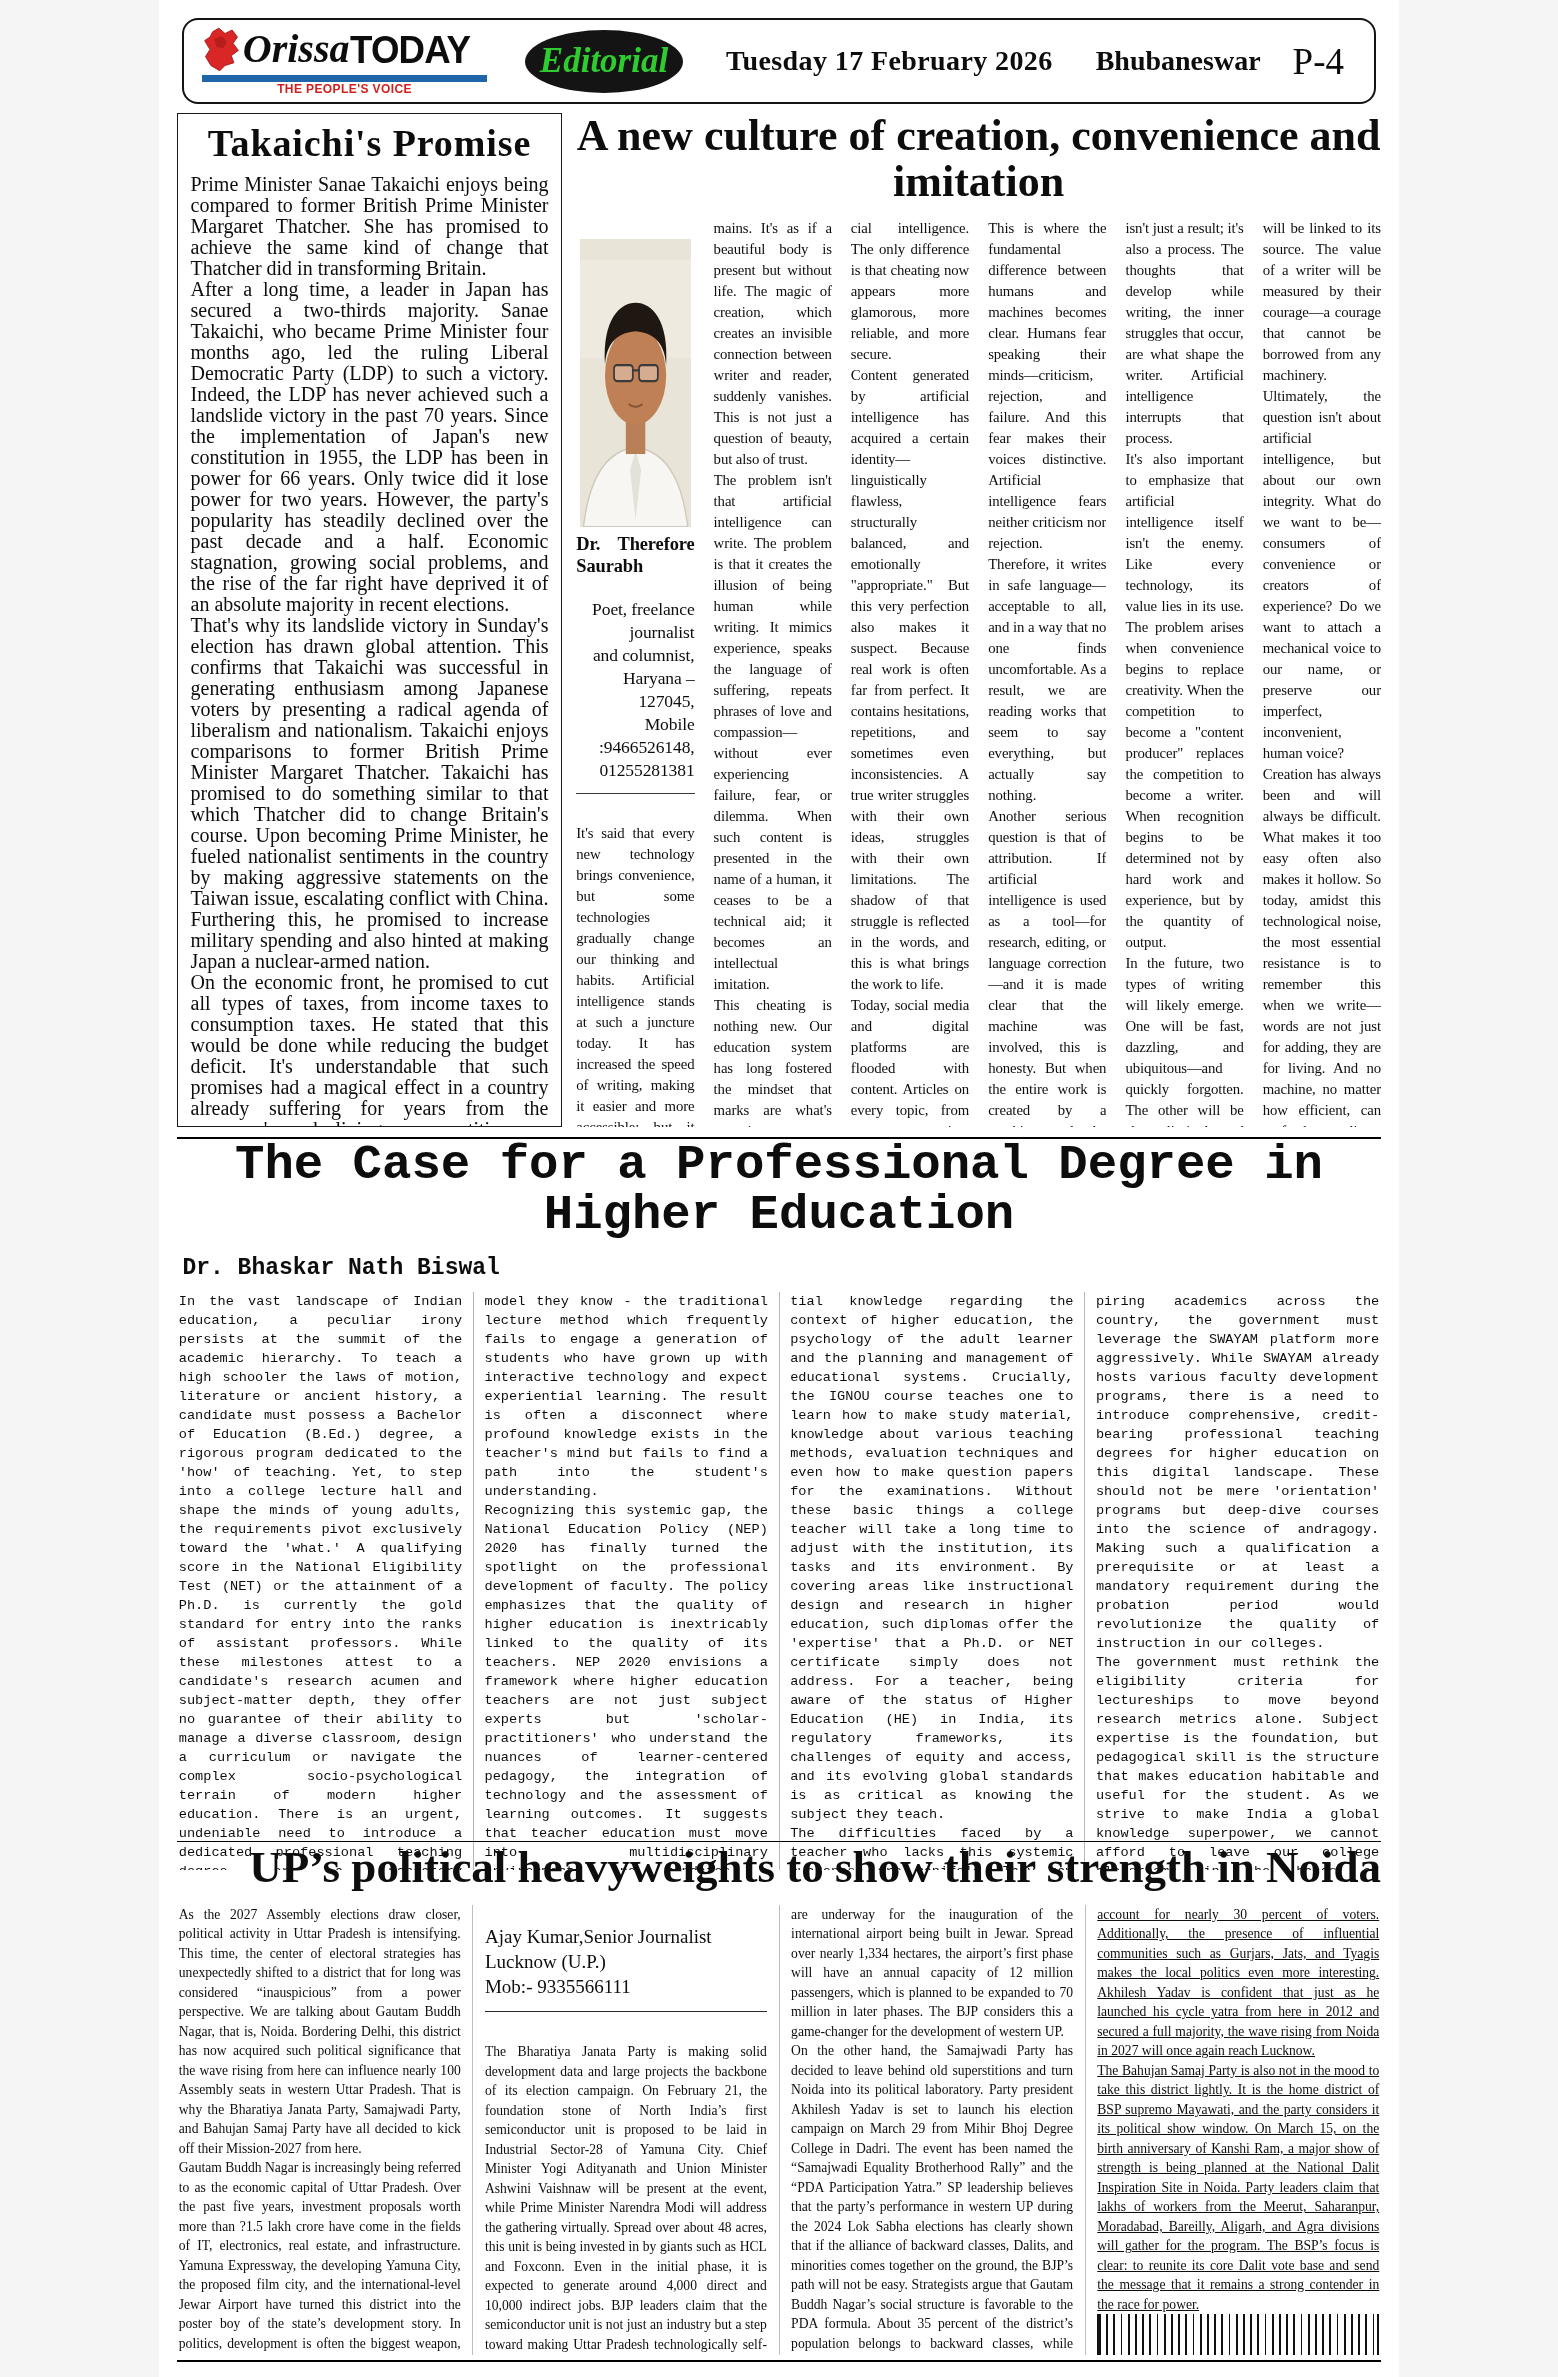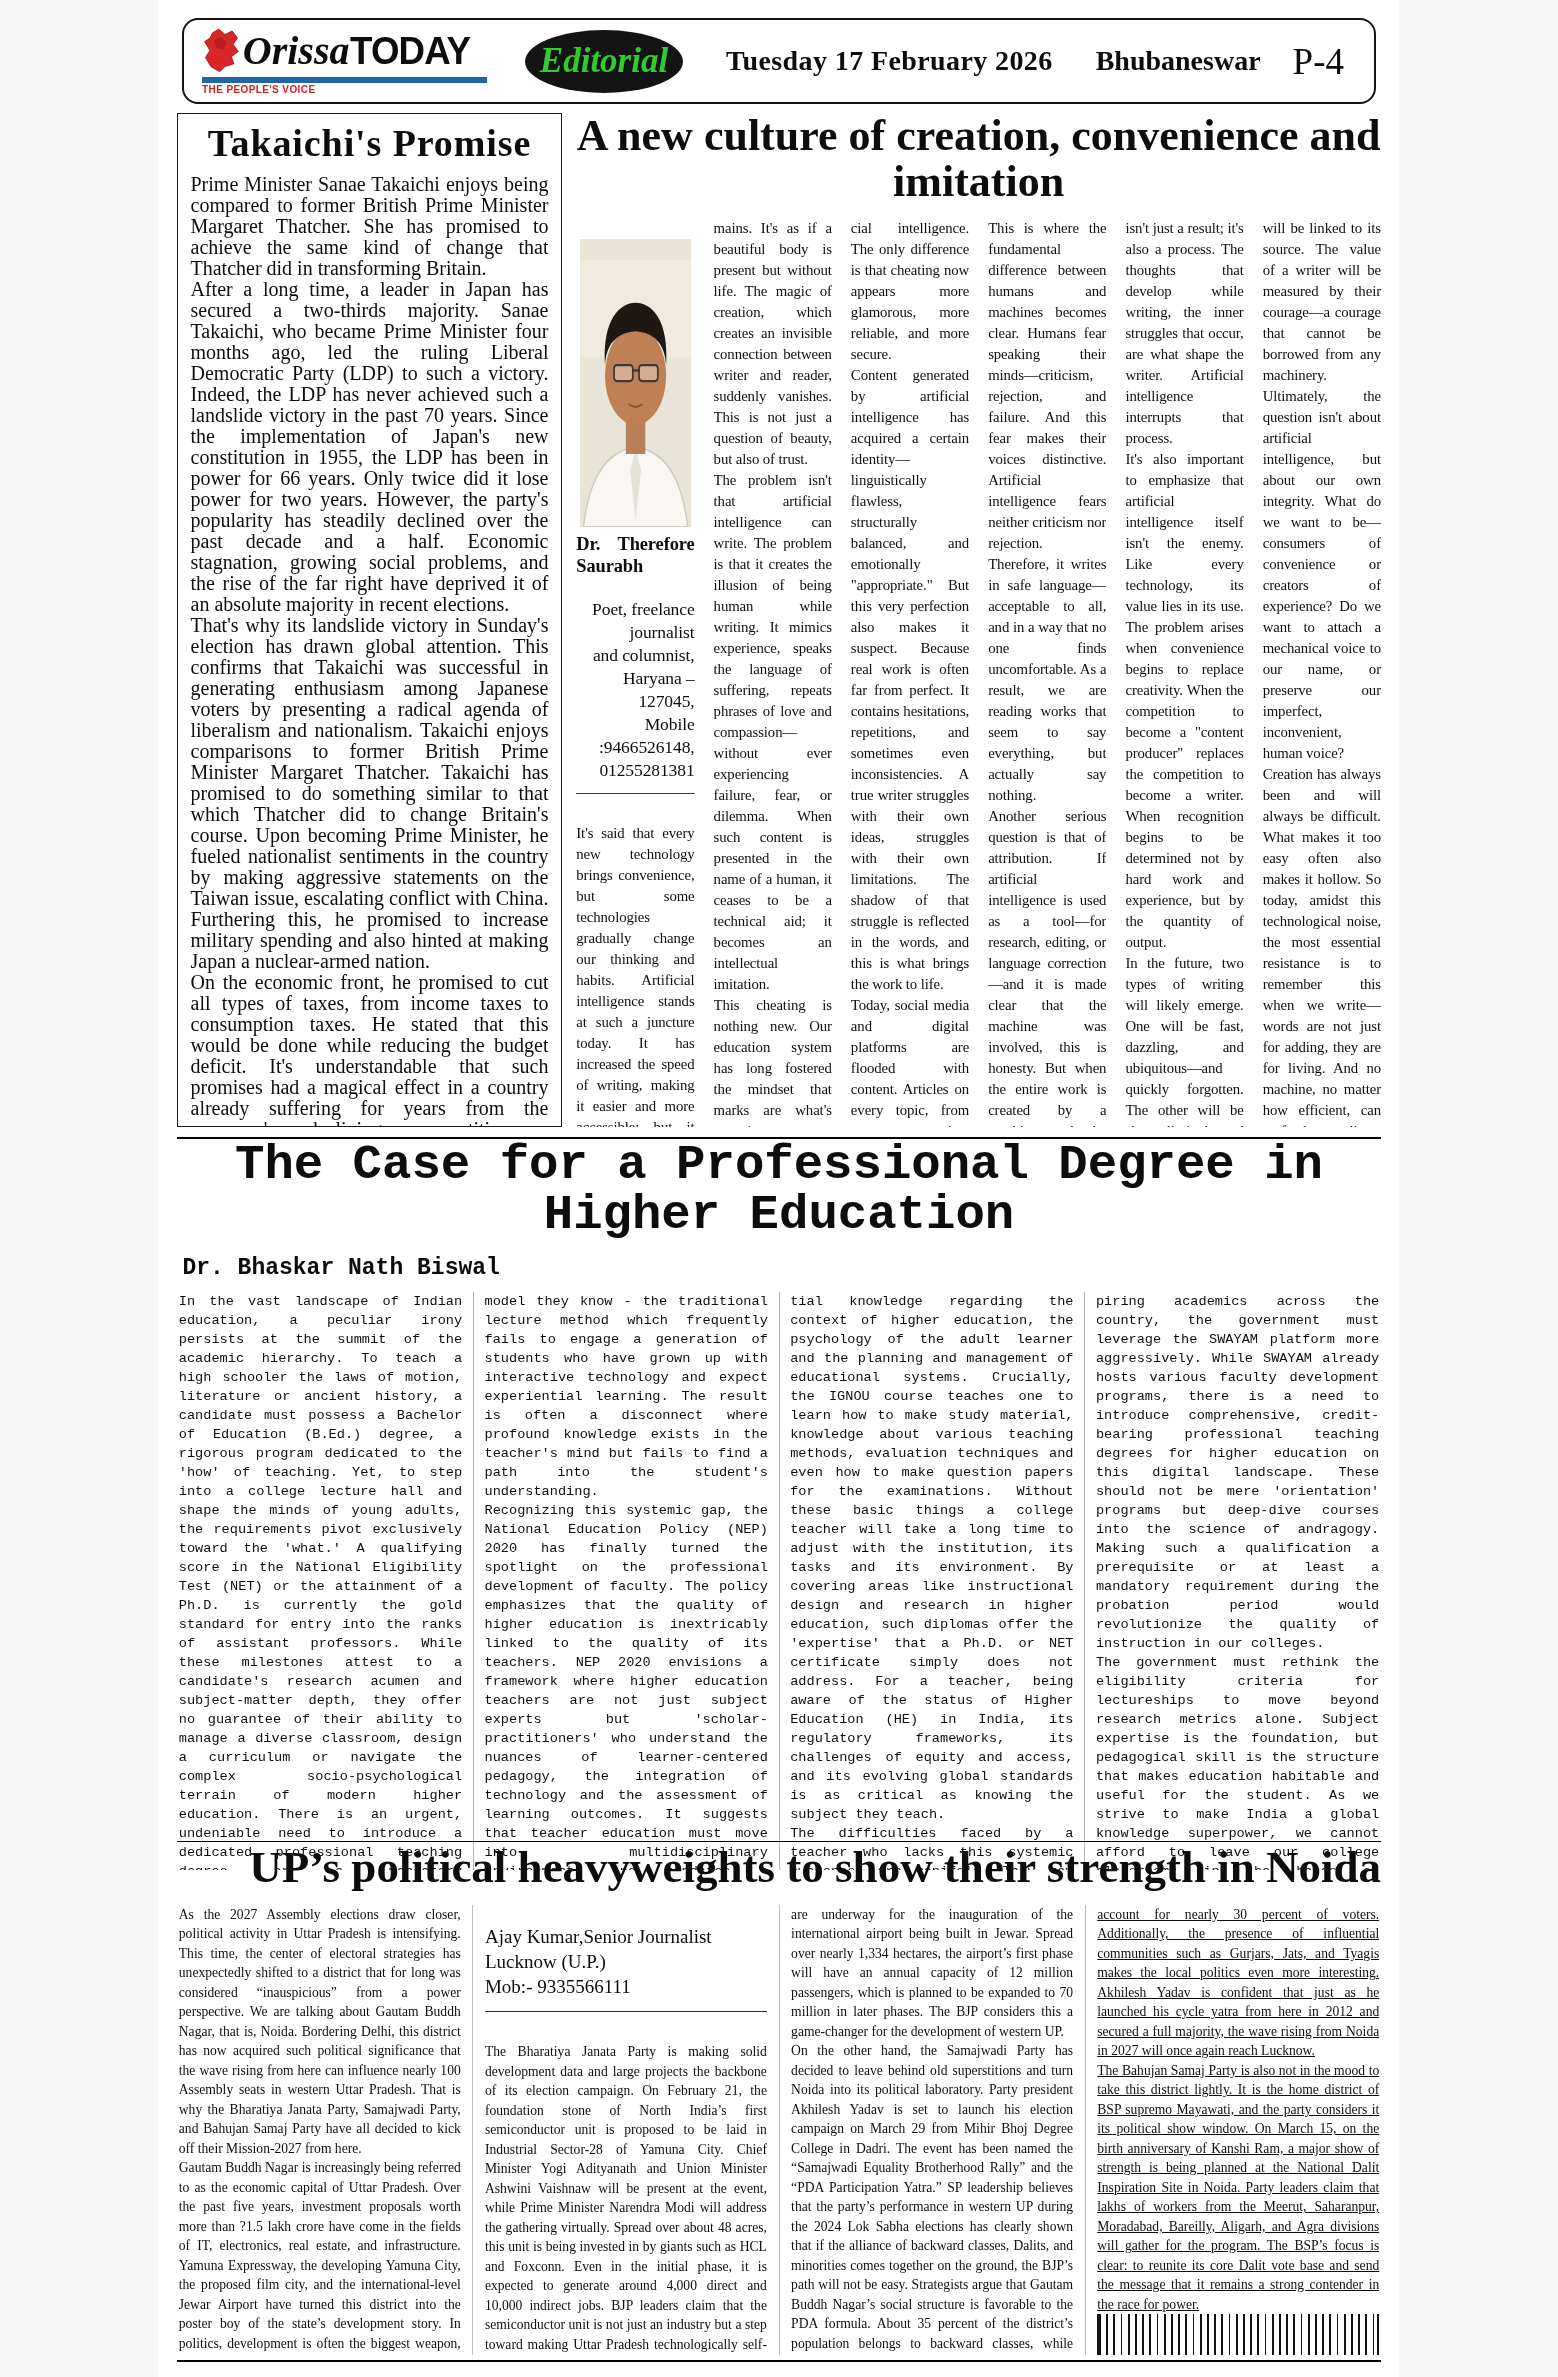--- a/index.html
+++ b/index.html
@@ -9,22 +9,22 @@
   
   .masthead{position:absolute;top:18px;left:23px;right:23px;height:82px;
             border:2.7px solid #141414;border-radius:16px;display:flex;align-items:center;background:#fff;}
   .logo{margin-left:18px;width:285px;flex:none;}
   .logo-row{display:flex;align-items:center;}
   .map-ico{width:39px;height:47px;margin-right:1.8px;flex:none;}
   .logo-orissa{font-style:italic;font-weight:bold;font-size:40px;line-height:1;}
   .logo-today{font-family:"Liberation Sans",sans-serif;font-weight:bold;font-size:39px;line-height:1;
               letter-spacing:-0.9px;transform:scaleX(.94);transform-origin:left;}
   .logo-bar{height:6.3px;background:#1f66a8;margin-top:2.7px;}
-  .logo-tagline{font-family:"Liberation Sans",sans-serif;font-weight:bold;font-size:10px;color:#d31e1e;
-                text-align:left;letter-spacing:0.4px;margin-top:0.9px;}
+  .logo-tagline{font-family:"Liberation Sans",sans-serif;font-weight:bold;font-size:12px;color:#d31e1e;
+                text-align:center;letter-spacing:0.4px;margin-top:0.9px;}
   .badge{margin-left:38px;width:158px;height:63px;background:#141414;border-radius:50%;
          display:flex;align-items:center;justify-content:center;flex:none;}
   .badge span{color:#2ecc2e;font-size:35px;font-weight:bold;font-style:italic;}
   .m-date{flex:1;text-align:center;font-weight:bold;font-size:28px;letter-spacing:0.4px;}
   .m-city{font-weight:bold;font-size:28px;margin-right:32px;}
   .m-page{font-size:37px;margin-right:30px;}
 
   
   .band-top{position:absolute;top:113px;left:18px;right:18px;height:1014px;display:flex;gap:14.3px;}
   .takaichi{width:385px;flex:none;border:1.8px solid #1a1a1a;padding:3.6px 12.5px 9px;box-sizing:border-box;overflow:hidden;}

